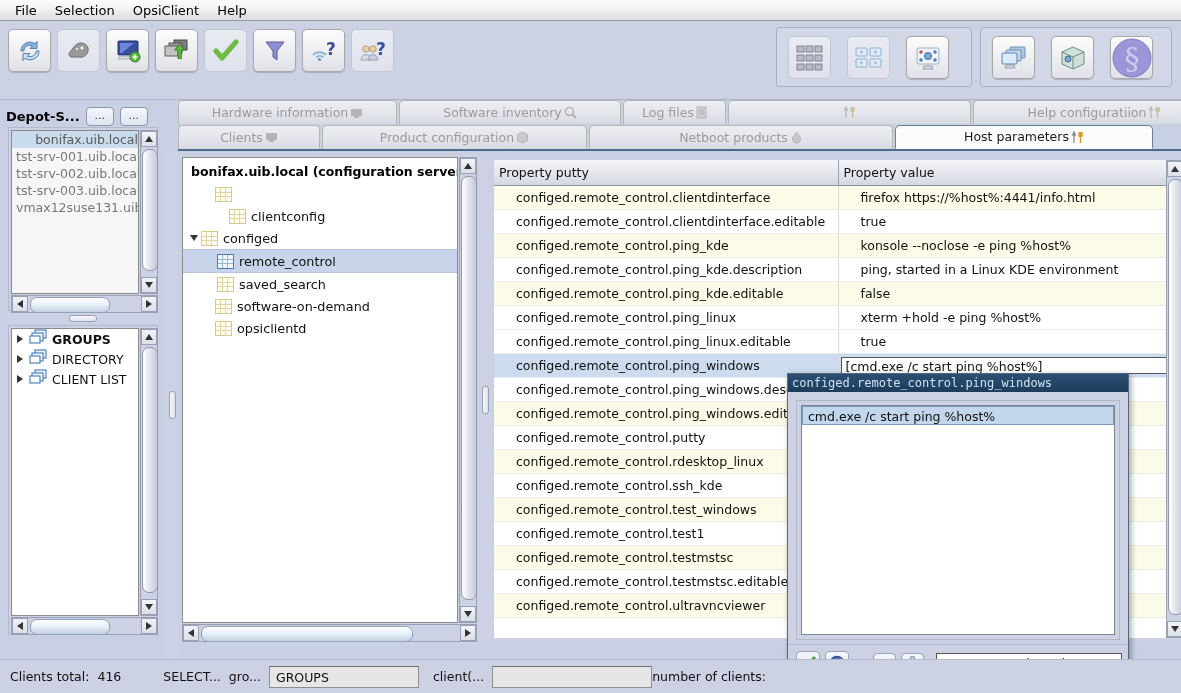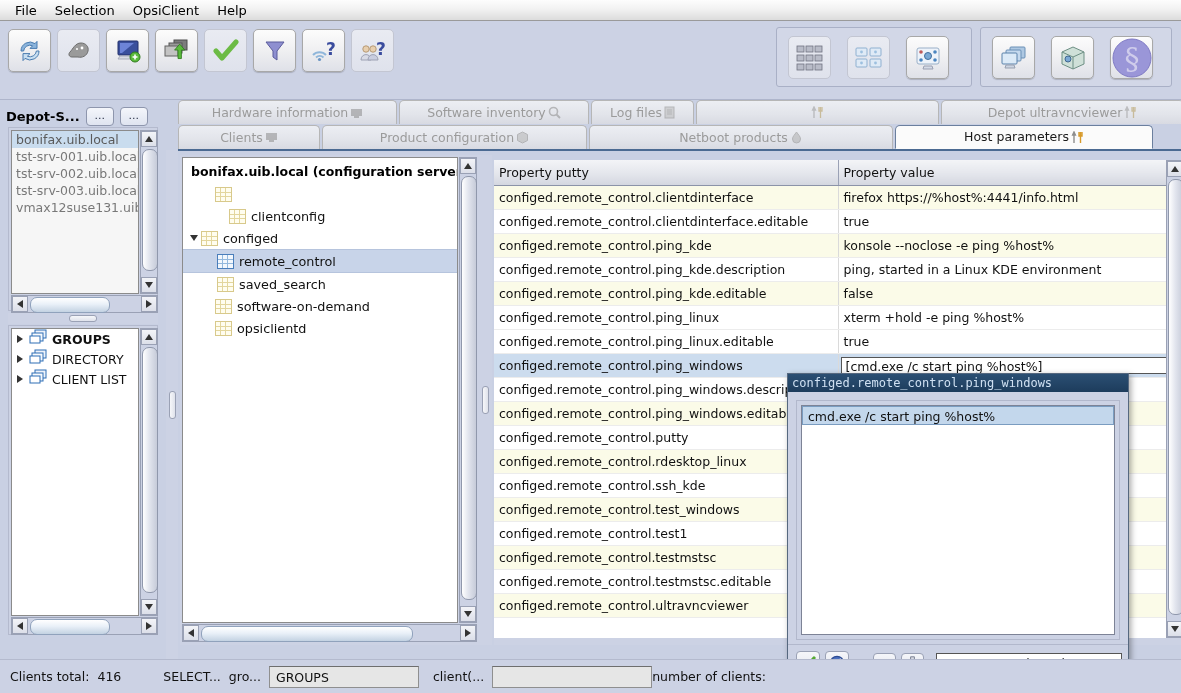--- a/index.html
+++ b/index.html
@@ -64,21 +64,21 @@
     width:26px;height:17px;margin-left:6px;border:1px solid #8e96ad;border-radius:4px;
     background:linear-gradient(to bottom,#f4f6fb,#dfe4f0);
     font-size:11px;line-height:15px;text-align:center;color:#2c3348;cursor:default;
   }
   #depot-panel{
     position:absolute;left:8px;top:28px;width:150px;height:184px;
     background:#ccd2e4;border:1px solid #b4bace;box-sizing:border-box;padding:2px;
   }
   #depot-list{
     position:absolute;left:2px;top:2px;width:128px;height:164px;
-    background:#f6f6f6;border:1px solid #8b8b8b;box-sizing:border-box;overflow:hidden;
+    background:#f6f6f6;border:1px solid #8b8b8b;box-sizing:border-box;overflow:hidden;text-align:right;
   }
   .depot-item{height:17px;line-height:17px;padding-left:4px;font-size:12.5px;color:#787878;white-space:nowrap;cursor:default;}
   .depot-item.sel{background:#c9dcee;color:#5a5a5a;}
 
   
   .vsb{position:absolute;width:18px;background:#ccd2e4;border:1px solid #9aa1b5;box-sizing:border-box;}
   .vsb .arrow{width:16px;height:16px;background:linear-gradient(to bottom,#f3f4f8,#dcdfe9);border:1px solid #9aa1b5;box-sizing:border-box;display:flex;align-items:center;justify-content:center;}
   .vsb .thumb{position:absolute;left:1px;width:14px;border:1px solid #9098ac;border-radius:7px;background:linear-gradient(to right,#ffffff,#e2e5ee 45%,#c6cbd9);}
   .hsb{position:absolute;height:18px;background:#ccd2e4;border:1px solid #9aa1b5;box-sizing:border-box;}
   .hsb .arrow{width:16px;height:16px;background:linear-gradient(to bottom,#f3f4f8,#dcdfe9);border:1px solid #9aa1b5;box-sizing:border-box;display:flex;align-items:center;justify-content:center;}
@@ -119,21 +119,21 @@
   
   #tablepanel{position:absolute;left:494px;top:160px;width:687px;height:485px;background:#ccd2e4;}
   #tablebox{position:absolute;left:0;top:0;width:680px;height:478px;overflow:hidden;background:#fff;}
   table.props{border-collapse:collapse;width:680px;table-layout:fixed;}
   table.props th{
     height:23px;font-size:12.5px;font-weight:normal;text-align:left;padding-left:5px;
     background:linear-gradient(to bottom,#f3f4f7 0%,#e4e6ec 55%,#d4d7e0 100%);
     border-right:1px solid #9aa1b5;border-bottom:1px solid #8b93a8;color:#111;
   }
   table.props td{
-    height:21px;font-size:12.5px;padding-left:5px;white-space:nowrap;overflow:hidden;
+    height:21px;font-size:12.5px;padding-left:22px;white-space:nowrap;overflow:hidden;
     border-bottom:1px solid #ececec;color:#111;
   }
   tr.odd td{background:#fbfbe8;}
   tr.even td{background:#ffffff;}
   tr.selrow td{background:#ccdcee;}
   td.valcell{border-left:1px solid #dadada;}
   .editcell{
     margin:0;height:17px;line-height:17px;border:1px solid #555;background:#fff;
     font-size:12.5px;padding-left:4px;box-sizing:border-box;
   }
@@ -315,21 +315,21 @@
   <div class="tabrow" id="tabrow1" style="top:1px;">
     <div class="tab" style="width:219px">
       <span>Hardware information</span>
       <span class="tico">
           <svg width="13" height="12" viewBox="0 0 13 12">
             <rect x="1" y="2" width="11" height="7" fill="#8d8d8d"></rect>
             <rect x="4" y="9" width="5" height="2" fill="#8d8d8d"></rect>
           </svg>
         </span>
     </div>
-    <div class="tab" style="width:190px">
+    <div class="tab" style="width:222px">
       <span>Software inventory</span>
       <span class="tico">
           <svg width="13" height="13" viewBox="0 0 13 13">
             <circle cx="5.5" cy="5.5" r="4" fill="none" stroke="#8d8d8d" stroke-width="1.6"></circle>
             <path d="M8.5 8.5l3.5 3.5" stroke="#8d8d8d" stroke-width="2"></path>
           </svg>
         </span>
     </div>
     <div class="tab" style="width:103px">
       <span>Log files</span>
@@ -342,21 +342,21 @@
     </div>
     <div class="tab" style="width:243px">
       <span class="tico">
           <svg width="13" height="13" viewBox="0 0 13 13">
             <path d="M3 1v11M3 1l-1.4 3h2.8z" stroke="#9a9a9a" stroke-width="1.4" fill="#9a9a9a"></path>
             <path d="M9.5 1v11M8 1v4h3V1" stroke="#b39a5a" stroke-width="1.3" fill="none"></path>
           </svg>
         </span>
     </div>
     <div class="tab" style="width:243px">
-      <span>Depot ultravncviewer</span>
+      <span>Help configuratiion</span>
       <span class="tico">
           <svg width="13" height="13" viewBox="0 0 13 13">
             <path d="M3 1v11M3 1l-1.4 3h2.8z" stroke="#9a9a9a" stroke-width="1.4" fill="#9a9a9a"></path>
             <path d="M9.5 1v11M8 1v4h3V1" stroke="#b39a5a" stroke-width="1.3" fill="none"></path>
           </svg>
         </span>
     </div>
   </div>
   <div class="tabrow" id="tabrow2" style="top:26px;align-items:flex-end;">
     <div class="tab" style="width:142px">

